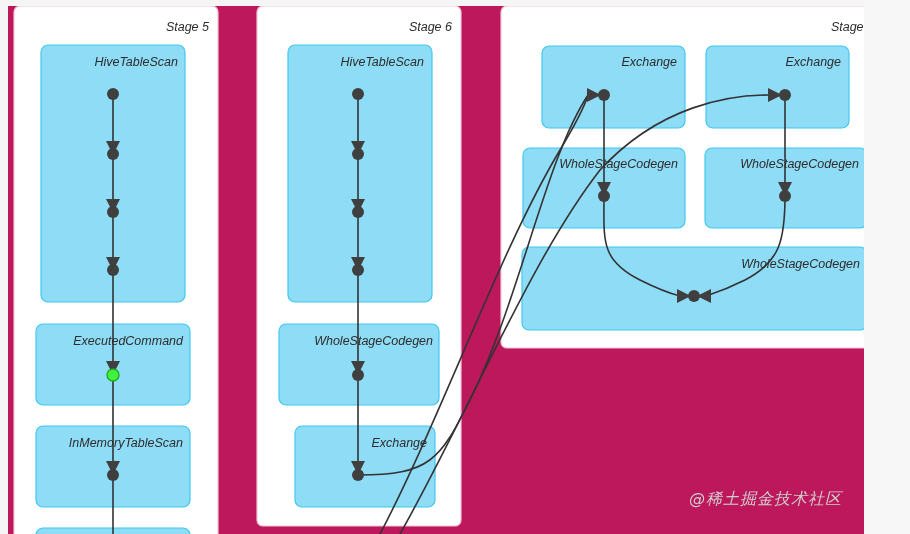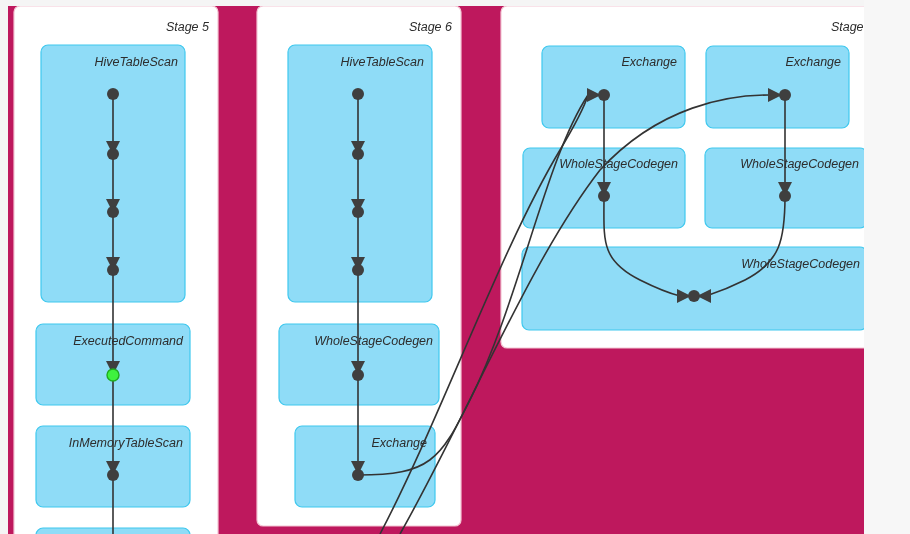--- a/index.html
+++ b/index.html
@@ -165,13 +165,14 @@
         <text x="427" y="447" class="node-label">Exchange</text>
         <text x="874" y="31" class="stage-label">Stage 7</text>
         <text x="677" y="66" class="node-label">Exchange</text>
         <text x="841" y="66" class="node-label">Exchange</text>
         <text x="678" y="168" class="node-label">WholeStageCodegen</text>
         <text x="859" y="168" class="node-label">WholeStageCodegen</text>
         <text x="860" y="268" class="node-label">WholeStageCodegen</text>
       </g>
   </svg>
 
+  <div id="watermark">@稀土掘金技术社区</div>
 </div>
 
 </body></html>

